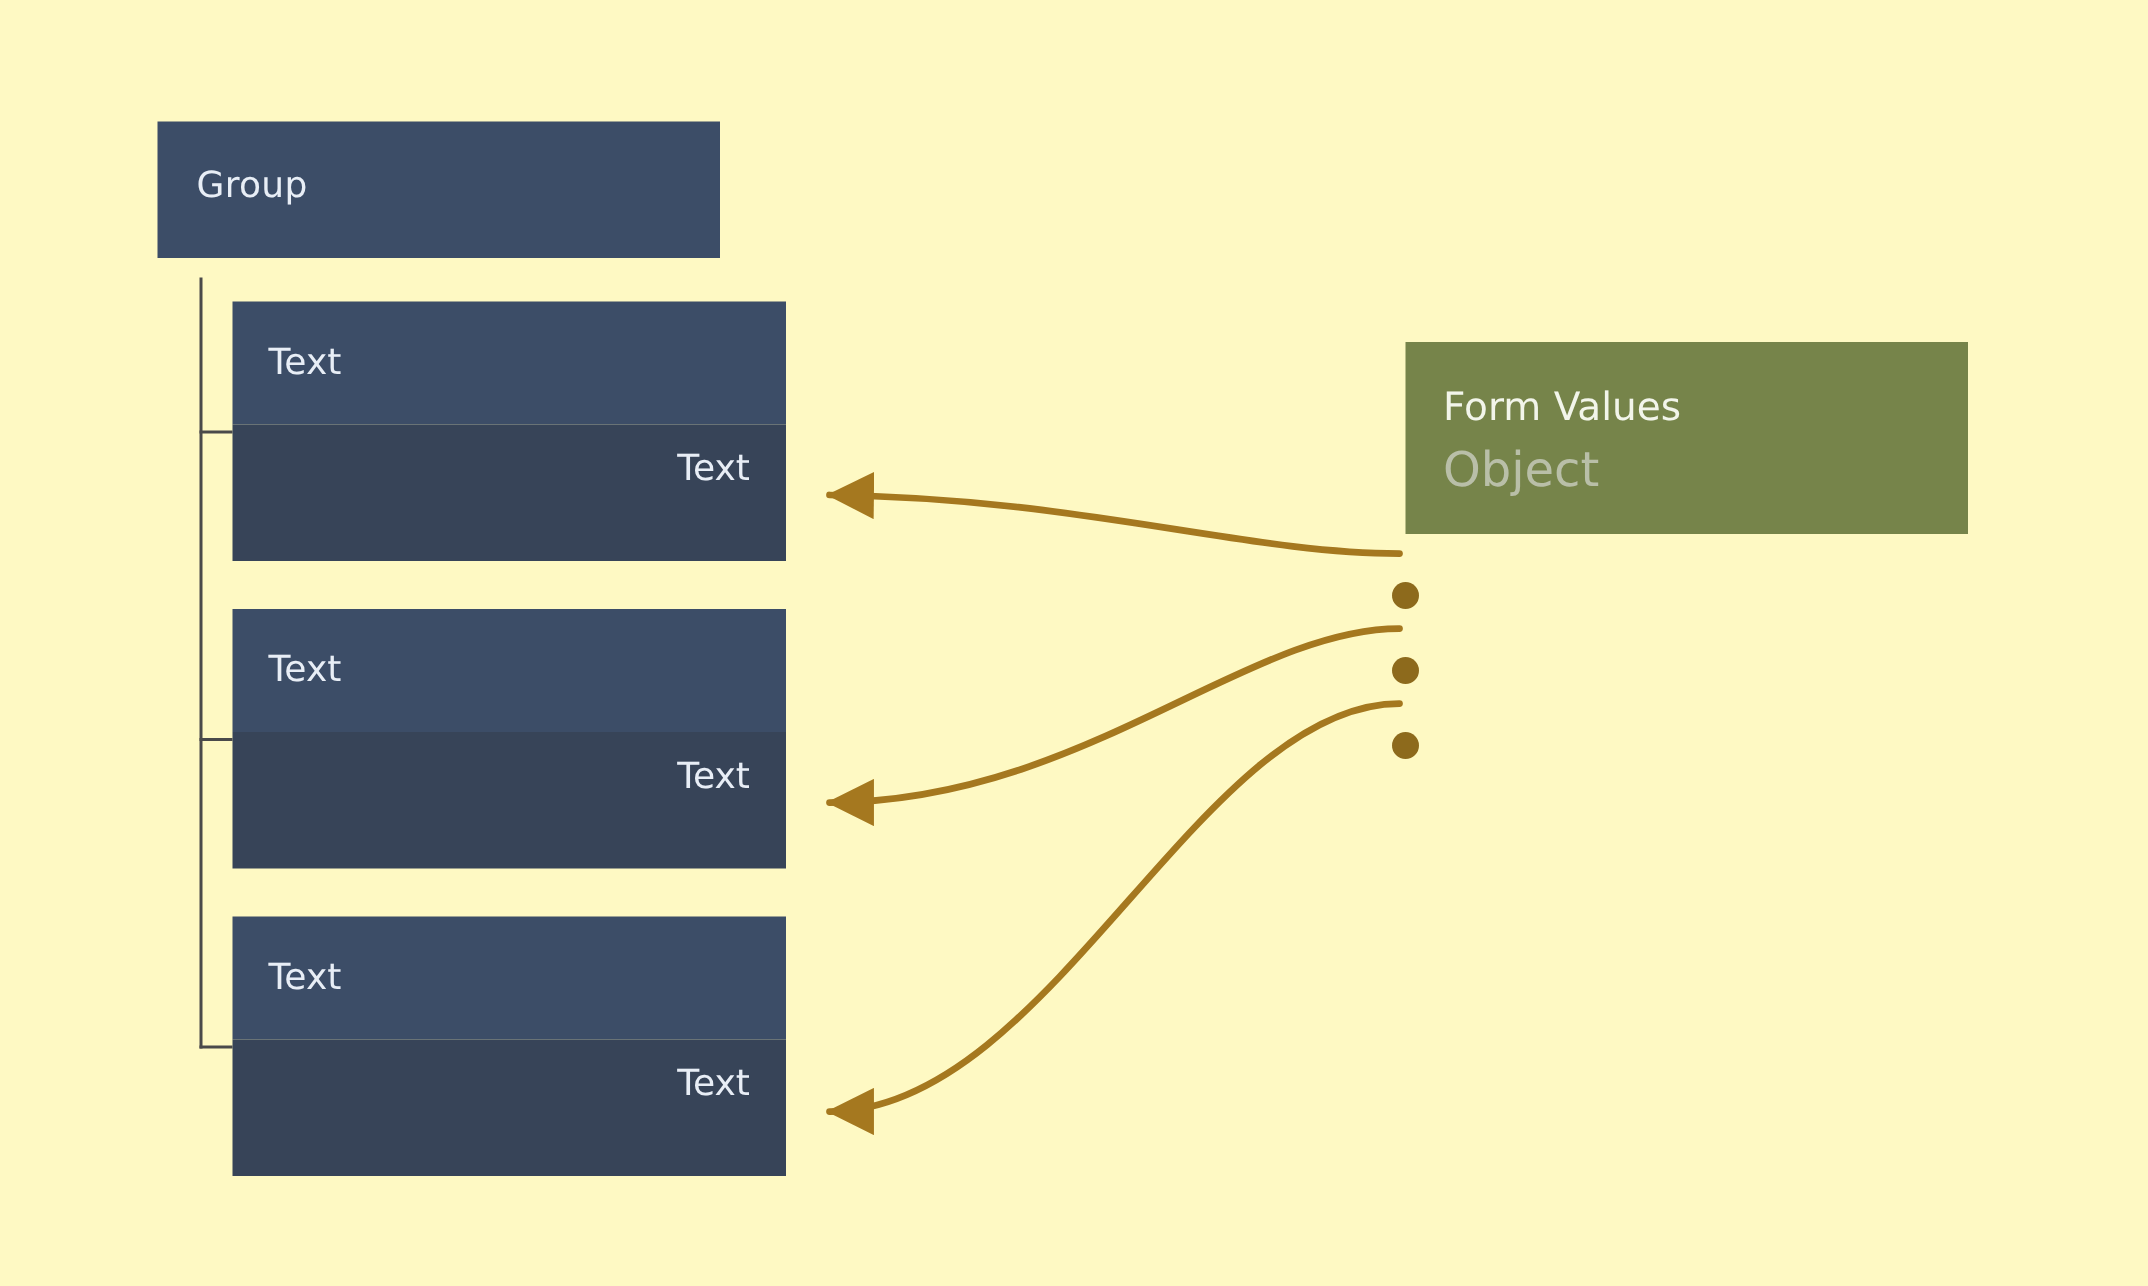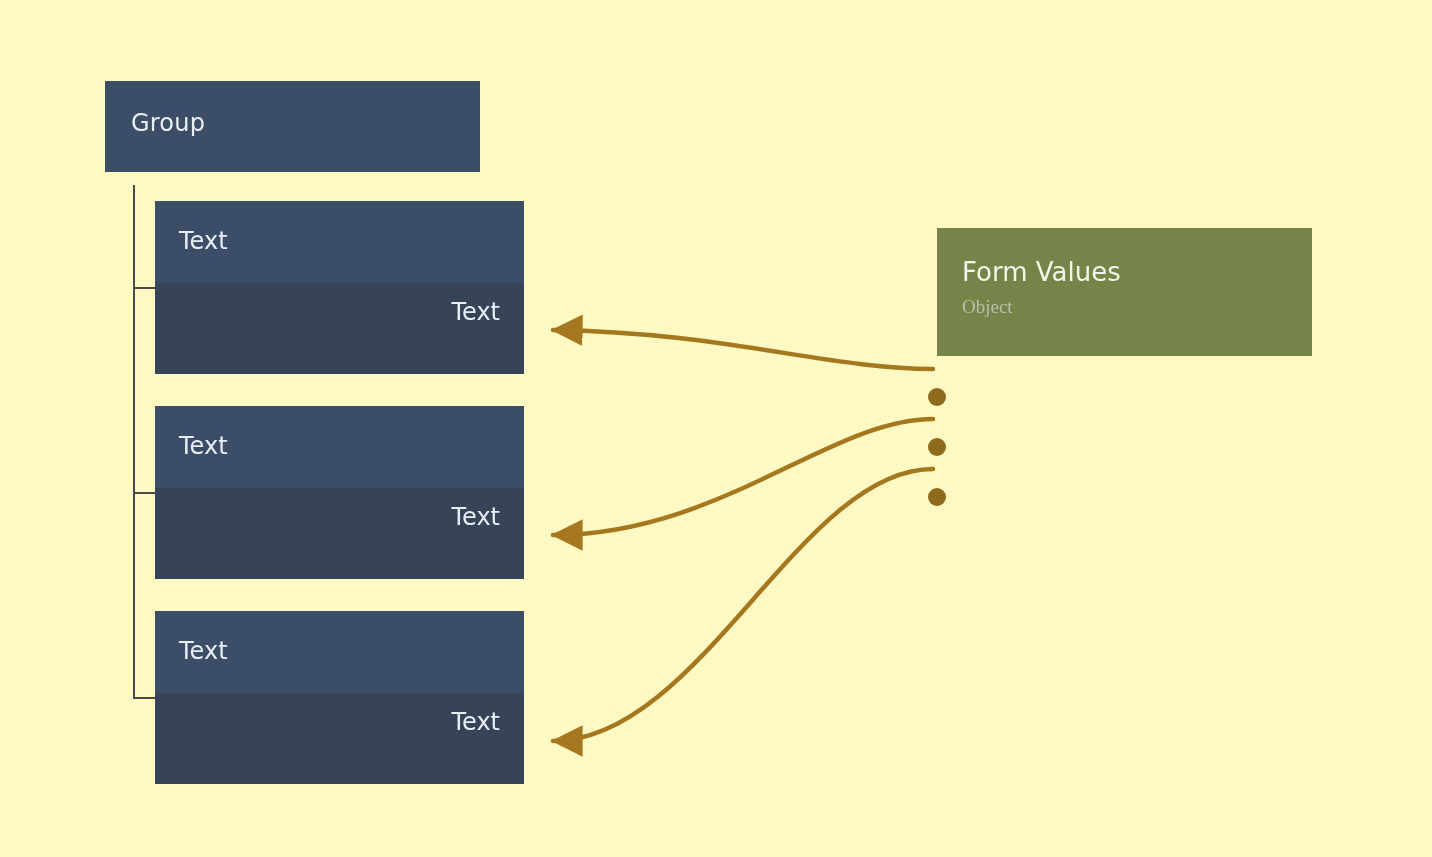--- a/index.html
+++ b/index.html
@@ -117,24 +117,23 @@
     left: 25px;
     top: 31px;
     font-size: 26px;
     color: #f2f5ea;
     line-height: 1;
   }
   .obj-subtitle {
     position: absolute;
     left: 25px;
     top: 69px;
-    font-size: 19px;
+    font-size: 32px;
     color: #b9bfa8;
     line-height: 1;
-    font-family: Liberation Serif, serif;
   }
   .obj-body {
     position: relative;
     height: 185px;
     background: #6c7843;
   }
   .obj-field {
     position: absolute;
     left: 25px;
     font-size: 22px;

